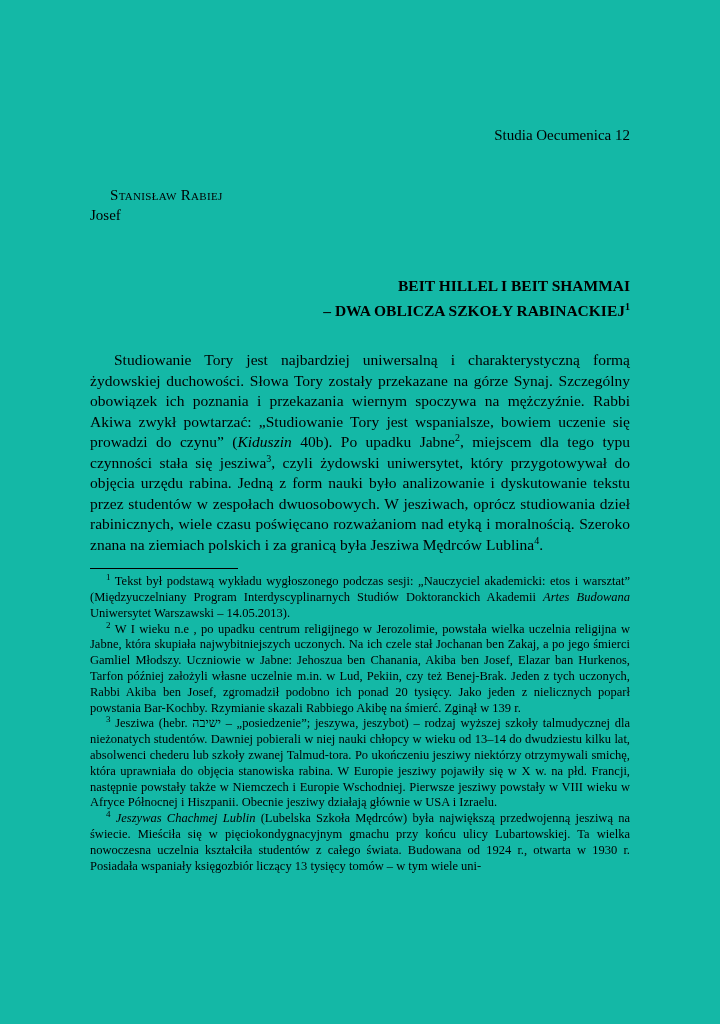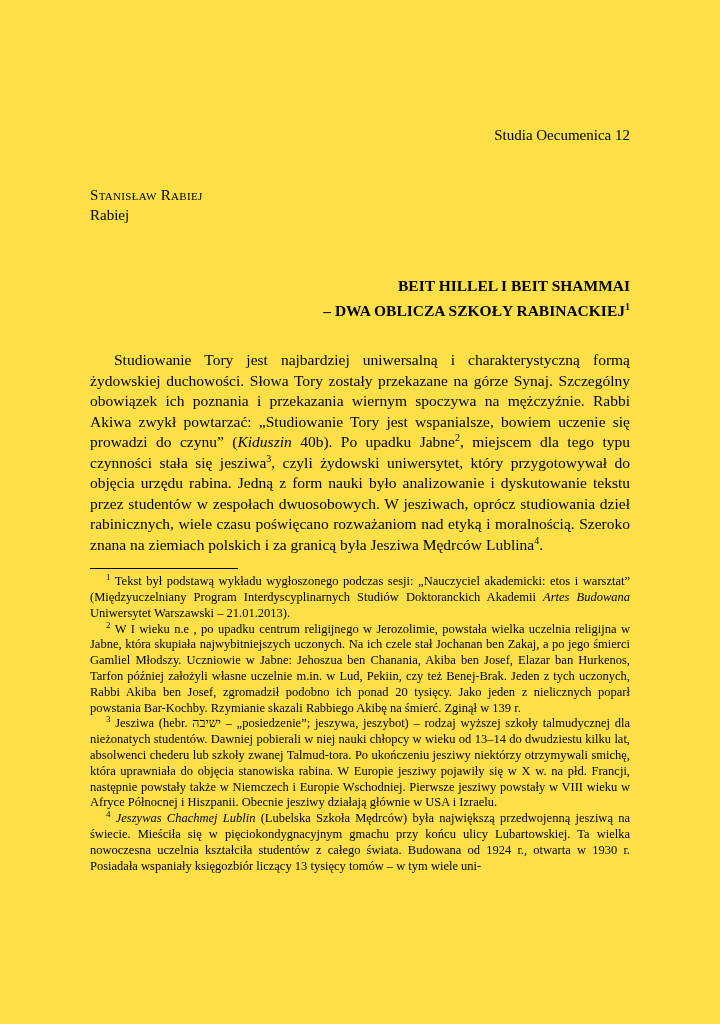--- a/index.html
+++ b/index.html
@@ -4,40 +4,41 @@
 <style>
   html, body {
     margin: 0;
     padding: 0;
     background: #ffffff;
   }
   .page {
     position: relative;
     width: 720px;
     height: 1024px;
-    background: #fde047;
+    background: #14b8a6;
     color: #000000;
     font-family: "Liberation Serif", "DejaVu Serif", serif;
     box-sizing: border-box;
     padding: 126px 90px 0 90px;
     overflow: hidden;
   }
   .journal-header {
     text-align: right;
     font-size: 15px;
     line-height: 19px;
   }
   .author-block {
     margin-top: 40px;
     font-size: 15px;
     line-height: 20px;
   }
   .author-name {
     font-variant: small-caps;
     letter-spacing: 0.3px;
+    margin-left: 20px;
   }
   .article-title {
     margin: 50px 0 0 0;
     text-align: right;
     font-size: 15.5px;
     font-weight: bold;
     line-height: 21px;
   }
   .article-title sup {
     font-size: 10px;
@@ -79,32 +80,32 @@
 <body>
 
 <div class="page">
 
   <div class="journal-header">
     <div>Studia Oecumenica 12</div>
   </div>
 
   <div class="author-block">
     <div class="author-name">Stanisław Rabiej</div>
-    <div class="author-affiliation">Rabiej</div>
+    <div class="author-affiliation">Josef</div>
   </div>
 
   <h1 class="article-title">
     <span>BEIT HILLEL I BEIT SHAMMAI</span><br>
     <span>– DWA OBLICZA SZKOŁY RABINACKIEJ</span><sup>1</sup>
   </h1>
 
   <p class="body-paragraph"><span>Studiowanie Tory jest najbardziej uniwersalną i charakterystyczną formą żydowskiej duchowości. Słowa Tory zostały przekazane na górze Synaj. Szczególny obowiązek ich poznania i przekazania wiernym spoczywa na mężczyźnie. Rabbi Akiwa zwykł powtarzać: „Studiowanie Tory jest wspanialsze, bowiem uczenie się prowadzi do czynu” (</span><i>Kiduszin</i><span> 40b). Po upadku Jabne</span><sup>2</sup><span>, miejscem dla tego typu czynności stała się jesziwa</span><sup>3</sup><span>, czyli żydowski uniwersytet, który przygotowywał do objęcia urzędu rabina. Jedną z form nauki było analizowanie i dyskutowanie tekstu przez studentów w zespołach dwuosobowych. W jesziwach, oprócz studiowania dzieł rabinicznych, wiele czasu poświęcano rozważaniom nad etyką i moralnością. Szeroko znana na ziemiach polskich i za granicą była Jesziwa Mędrców Lublina</span><sup>4</sup><span>.</span></p>
 
   <div class="footnote-rule"></div>
 
   <div class="footnotes">
-    <p class="footnote"><sup>1</sup><span> Tekst był podstawą wykładu wygłoszonego podczas sesji: „Nauczyciel akademicki: etos i warsztat” (Międzyuczelniany Program Interdyscyplinarnych Studiów Doktoranckich Akademii </span><i>Artes Budowana</i><span> Uniwersytet Warszawski – 21.01.2013).</span></p>
+    <p class="footnote"><sup>1</sup><span> Tekst był podstawą wykładu wygłoszonego podczas sesji: „Nauczyciel akademicki: etos i warsztat” (Międzyuczelniany Program Interdyscyplinarnych Studiów Doktoranckich Akademii </span><i>Artes Budowana</i><span> Uniwersytet Warszawski – 14.05.2013).</span></p>
     <p class="footnote"><sup>2</sup><span> W I wieku n.e , po upadku centrum religijnego w Jerozolimie, powstała wielka uczelnia religijna w Jabne, która skupiała najwybitniejszych uczonych. Na ich czele stał Jochanan ben Zakaj, a po jego śmierci Gamliel Młodszy. Uczniowie w Jabne: Jehoszua ben Chanania, Akiba ben Josef, Elazar ban Hurkenos, Tarfon później założyli własne uczelnie m.in. w Lud, Pekiin, czy też Benej-Brak. Jeden z tych uczonych, Rabbi Akiba ben Josef, zgromadził podobno ich ponad 20 tysięcy. Jako jeden z nielicznych poparł powstania Bar-Kochby. Rzymianie skazali Rabbiego Akibę na śmierć. Zginął w 139 r.</span></p>
     <p class="footnote"><sup>3</sup><span> Jesziwa (hebr. ישיבה – „posiedzenie”; jeszywa, jeszybot) – rodzaj wyższej szkoły talmudycznej dla nieżonatych studentów. Dawniej pobierali w niej nauki chłopcy w wieku od 13–14 do dwudziestu kilku lat, absolwenci chederu lub szkoły zwanej Talmud-tora. Po ukończeniu jesziwy niektórzy otrzymywali smichę, która uprawniała do objęcia stanowiska rabina. W Europie jesziwy pojawiły się w X w. na płd. Francji, następnie powstały także w Niemczech i Europie Wschodniej. Pierwsze jesziwy powstały w VIII wieku w Afryce Północnej i Hiszpanii. Obecnie jesziwy działają głównie w USA i Izraelu.</span></p>
     <p class="footnote"><sup>4</sup><span> </span><i>Jeszywas Chachmej Lublin</i><span> (Lubelska Szkoła Mędrców) była największą przedwojenną jesziwą na świecie. Mieściła się w pięciokondygnacyjnym gmachu przy końcu ulicy Lubartowskiej. Ta wielka nowoczesna uczelnia kształciła studentów z całego świata. Budowana od 1924 r., otwarta w 1930 r. Posiadała wspaniały księgozbiór liczący 13 tysięcy tomów – w tym wiele uni-</span></p>
   </div>
 
 </div>
 
 </body></html>

